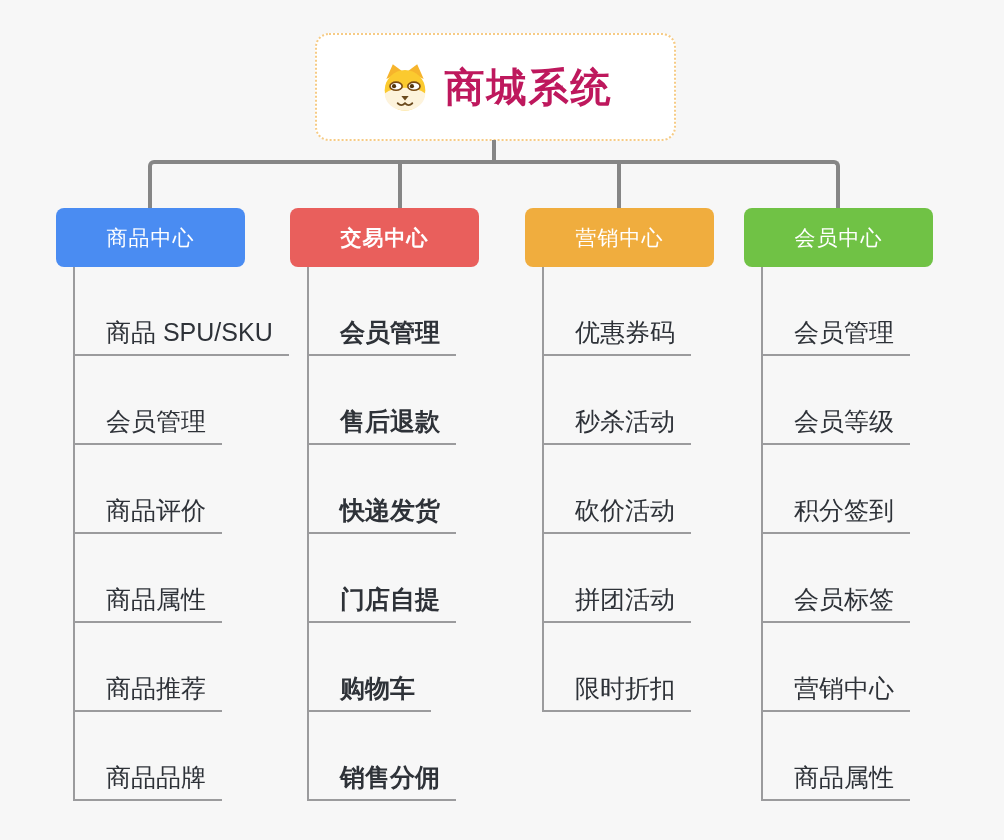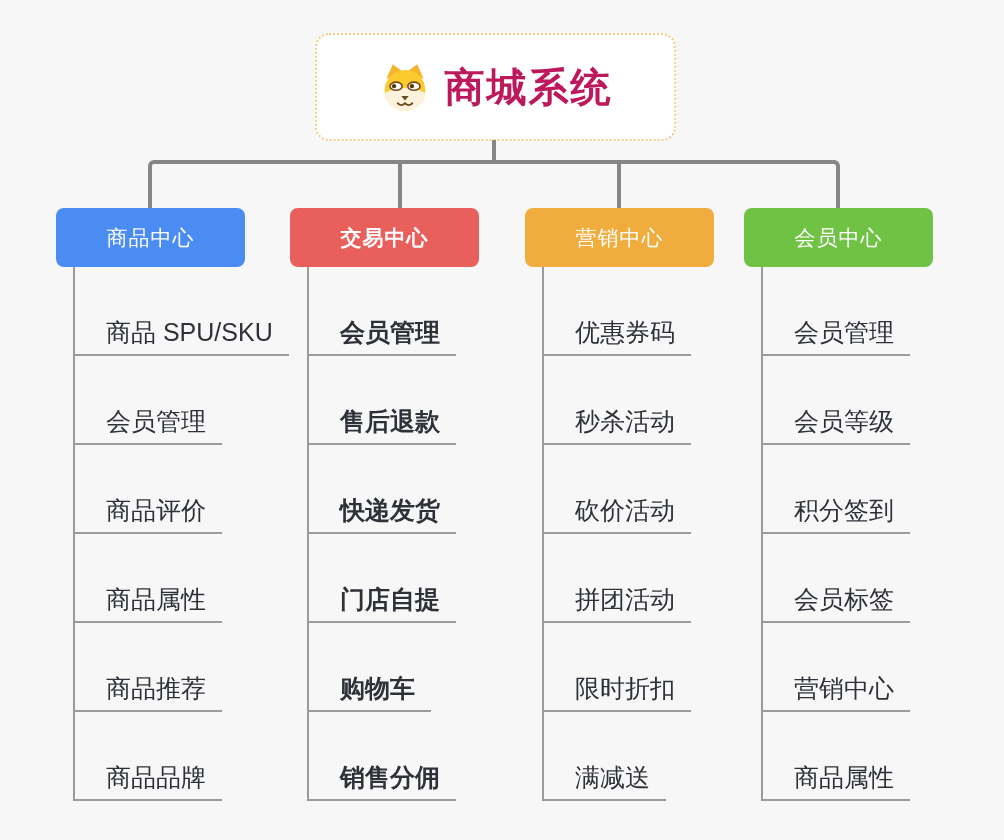--- a/index.html
+++ b/index.html
@@ -152,21 +152,20 @@
   </div>
 
   <div class="branch branch-3">
     <div class="branch-header" style="background-color: rgb(240, 173, 62);">营销中心</div>
     <div class="branch-children">
       <div class="branch-child">优惠券码</div>
       <div class="branch-child">秒杀活动</div>
       <div class="branch-child">砍价活动</div>
       <div class="branch-child">拼团活动</div>
       <div class="branch-child">限时折扣</div>
-      <div class="branch-child">满减送</div>
     </div>
   </div>
 
   <div class="branch branch-4">
     <div class="branch-header" style="background-color: rgb(112, 194, 69);">会员中心</div>
     <div class="branch-children">
       <div class="branch-child">会员管理</div>
       <div class="branch-child">会员等级</div>
       <div class="branch-child">积分签到</div>
       <div class="branch-child">会员标签</div>

